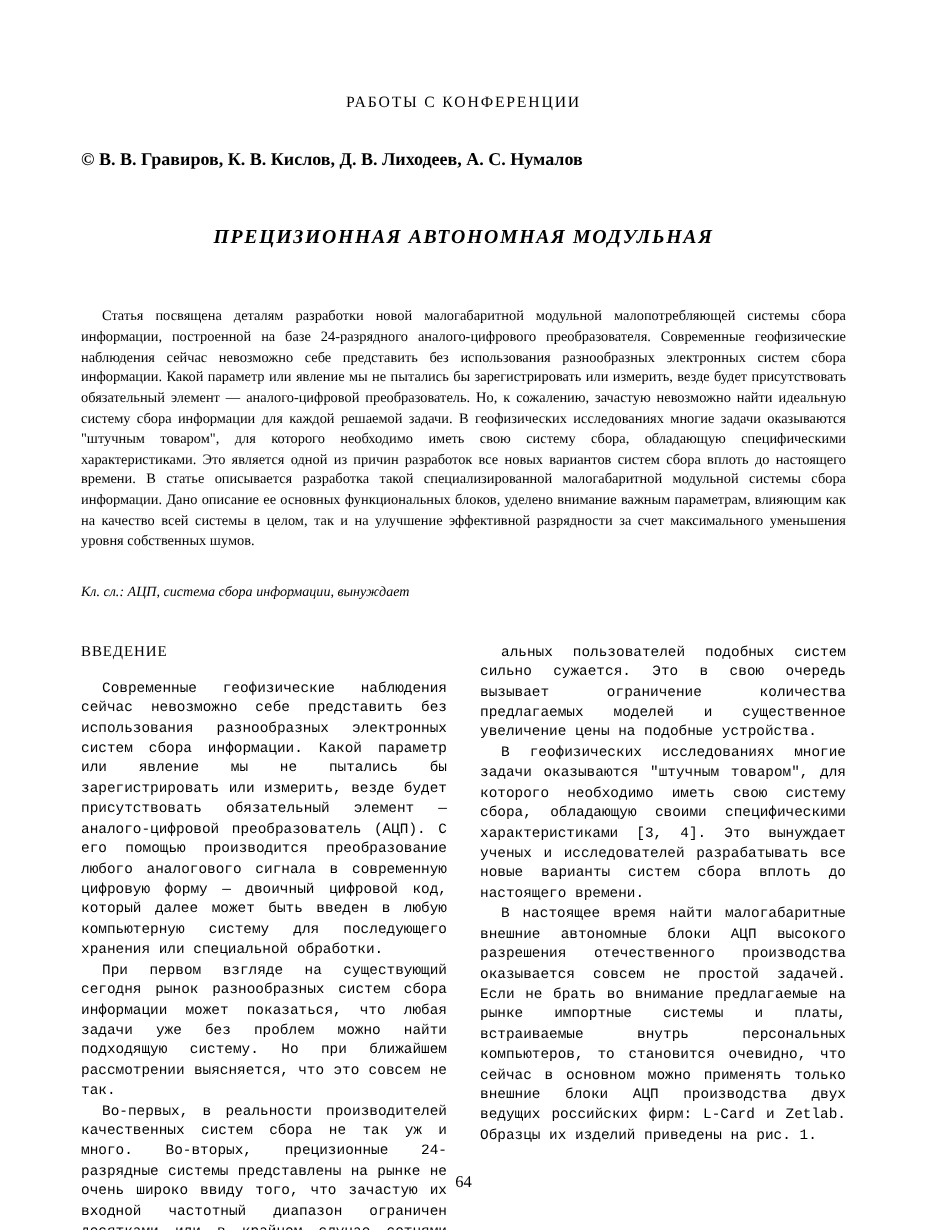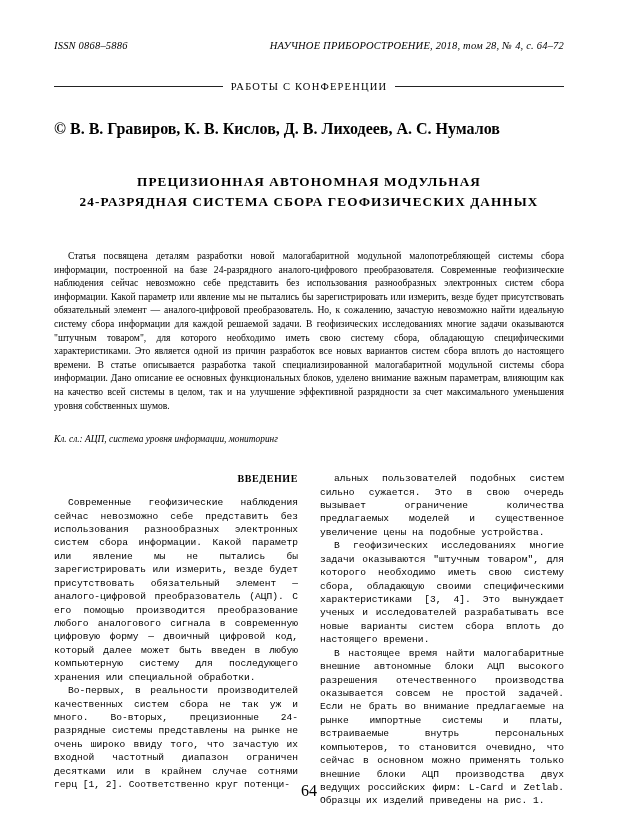--- a/index.html
+++ b/index.html
@@ -43,24 +43,25 @@
     font-style: italic;
     font-size: 10.5px;
   }
   .journal-ref {
     font-style: italic;
     font-size: 10.5px;
   }
 
   
   .rubric-wrap {
-    margin-top: 30px;
+    margin-top: 14px;
     display: flex;
     align-items: center;
     gap: 8px;
+    flex-direction: column;
   }
   .rubric-rule {
     flex: 1 1 auto;
     height: 1px;
     background: #222;
   }
   .rubric-text {
     font-size: 10.5px;
     letter-spacing: 1.2px;
     white-space: nowrap;
@@ -69,33 +70,34 @@
 
   
   .udc {
     margin-top: 22px;
     font-style: italic;
     font-size: 11.5px;
   }
 
   
   .authors {
-    margin-top: 28px;
+    margin-top: 16px;
     font-weight: bold;
-    font-size: 16px;
+    font-size: 12px;
   }
 
   
   .title {
     margin-top: 34px;
     text-align: center;
     font-weight: bold;
     font-size: 13.2px;
     letter-spacing: 1.1px;
     line-height: 1.55;
+    font-style: italic;
   }
 
   
   .abstract {
     margin-top: 36px;
     font-size: 9.6px;
     line-height: 1.42;
     text-align: justify;
     text-indent: 14px;
     hyphens: auto;
@@ -116,82 +118,78 @@
     gap: 22px;
   }
   .col {
     width: 244px;
     font-size: 9.6px;
     line-height: 1.40;
     text-align: justify;
     hyphens: auto;
   }
   .sec-head {
-    text-align: right;
-    font-weight: bold;
+    text-align: left;
+    font-weight: normal;
     font-size: 10px;
     letter-spacing: 0.6px;
     margin-bottom: 10px;
   }
   .sec-head.spaced-top {
     margin-top: 14px;
   }
   .para {
     text-indent: 14px;
     margin: 0 0 0 0;
     font-family: Liberation Mono, monospace;
   }
 
   
   .folio {
     position: absolute;
     left: 0;
     right: 0;
     top: 782px;
     text-align: center;
-    font-size: 16px;
+    font-size: 11px;
   }
 </style>
 </head>
 <body>
 
 <div class="page">
   <div class="content">
 
-    <div class="header-row">
-      <div class="issn">ISSN 0868–5886</div>
-      <div class="journal-ref">НАУЧНОЕ ПРИБОРОСТРОЕНИЕ, 2018, том 28, № 4, с. 64–72</div>
-    </div>
 
     <div class="rubric-wrap">
       <div class="rubric-rule"></div>
       <div class="rubric-text">РАБОТЫ С КОНФЕРЕНЦИИ</div>
       <div class="rubric-rule"></div>
     </div>
 
 
     <div class="authors">© В. В. Гравиров, К. В. Кислов, Д. В. Лиходеев, А. С. Нумалов</div>
 
     <div class="title">
       <div>ПРЕЦИЗИОННАЯ АВТОНОМНАЯ МОДУЛЬНАЯ</div>
-      <div>24-РАЗРЯДНАЯ СИСТЕМА СБОРА ГЕОФИЗИЧЕСКИХ ДАННЫХ</div>
     </div>
 
     <div class="abstract">Статья посвящена деталям разработки новой малогабаритной модульной малопотребляющей системы сбора информации, построенной на базе 24-разрядного аналого-цифрового преобразователя. Современные геофизические наблюдения сейчас невозможно себе представить без использования разнообразных электронных систем сбора информации. Какой параметр или явление мы не пытались бы зарегистрировать или измерить, везде будет присутствовать обязательный элемент — аналого-цифровой преобразователь. Но, к сожалению, зачастую невозможно найти идеальную систему сбора информации для каждой решаемой задачи. В геофизических исследованиях многие задачи оказываются "штучным товаром", для которого необходимо иметь свою систему сбора, обладающую специфическими характеристиками. Это является одной из причин разработок все новых вариантов систем сбора вплоть до настоящего времени. В статье описывается разработка такой специализированной малогабаритной модульной системы сбора информации. Дано описание ее основных функциональных блоков, уделено внимание важным параметрам, влияющим как на качество всей системы в целом, так и на улучшение эффективной разрядности за счет максимального уменьшения уровня собственных шумов.</div>
 
     <div class="keywords">
       <span class="kw-label">Кл. сл.:</span>
-      <span>АЦП, система уровня информации, мониторинг</span>
+      <span>АЦП, система сбора информации, вынуждает</span>
     </div>
 
     <div class="columns">
 
       <div class="col">
         <div class="sec-head">ВВЕДЕНИЕ</div>
         <p class="para">Современные геофизические наблюдения сейчас невозможно себе представить без использования разнообразных электронных систем сбора информации. Какой параметр или явление мы не пытались бы зарегистрировать или измерить, везде будет присутствовать обязательный элемент — аналого-цифровой преобразователь (АЦП). С его помощью производится преобразование любого аналогового сигнала в современную цифровую форму — двоичный цифровой код, который далее может быть введен в любую компьютерную систему для последующего хранения или специальной обработки.</p>
+        <p class="para">При первом взгляде на существующий сегодня рынок разнообразных систем сбора информации может показаться, что любая задачи уже без проблем можно найти подходящую систему. Но при ближайшем рассмотрении выясняется, что это совсем не так.</p>
         <p class="para">Во-первых, в реальности производителей качественных систем сбора не так уж и много. Во-вторых, прецизионные 24-разрядные системы представлены на рынке не очень широко ввиду того, что зачастую их входной частотный диапазон ограничен десятками или в крайнем случае сотнями герц [1, 2]. Соответственно круг потенци-</p>
       </div>
 
       <div class="col">
         <p class="para">альных пользователей подобных систем сильно сужается. Это в свою очередь вызывает ограничение количества предлагаемых моделей и существенное увеличение цены на подобные устройства.</p>
         <p class="para">В геофизических исследованиях многие задачи оказываются "штучным товаром", для которого необходимо иметь свою систему сбора, обладающую своими специфическими характеристиками [3, 4]. Это вынуждает ученых и исследователей разрабатывать все новые варианты систем сбора вплоть до настоящего времени.</p>
         <p class="para">В настоящее время найти малогабаритные внешние автономные блоки АЦП высокого разрешения отечественного производства оказывается совсем не простой задачей. Если не брать во внимание предлагаемые на рынке импортные системы и платы, встраиваемые внутрь персональных компьютеров, то становится очевидно, что сейчас в основном можно применять только внешние блоки АЦП производства двух ведущих российских фирм: L-Card и Zetlab. Образцы их изделий приведены на рис. 1.</p>
       </div>
 
     </div>

